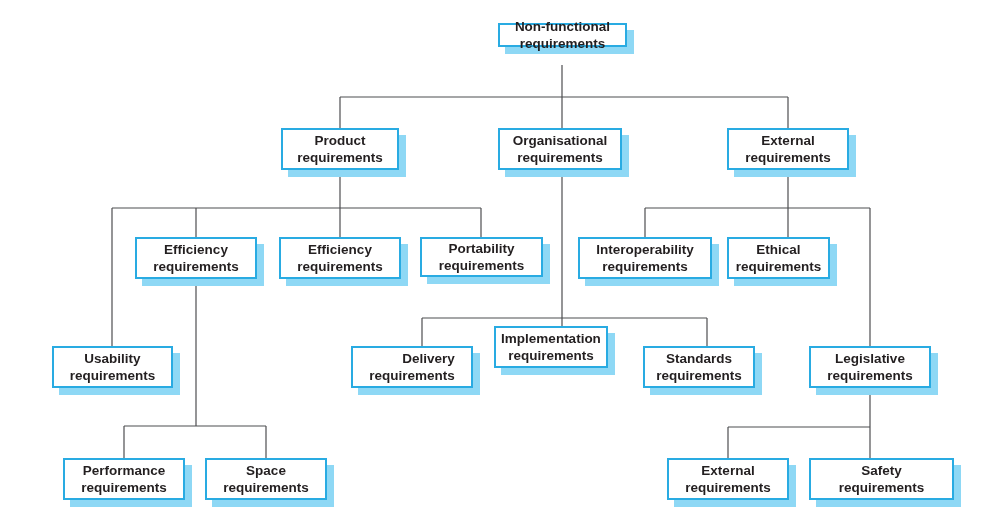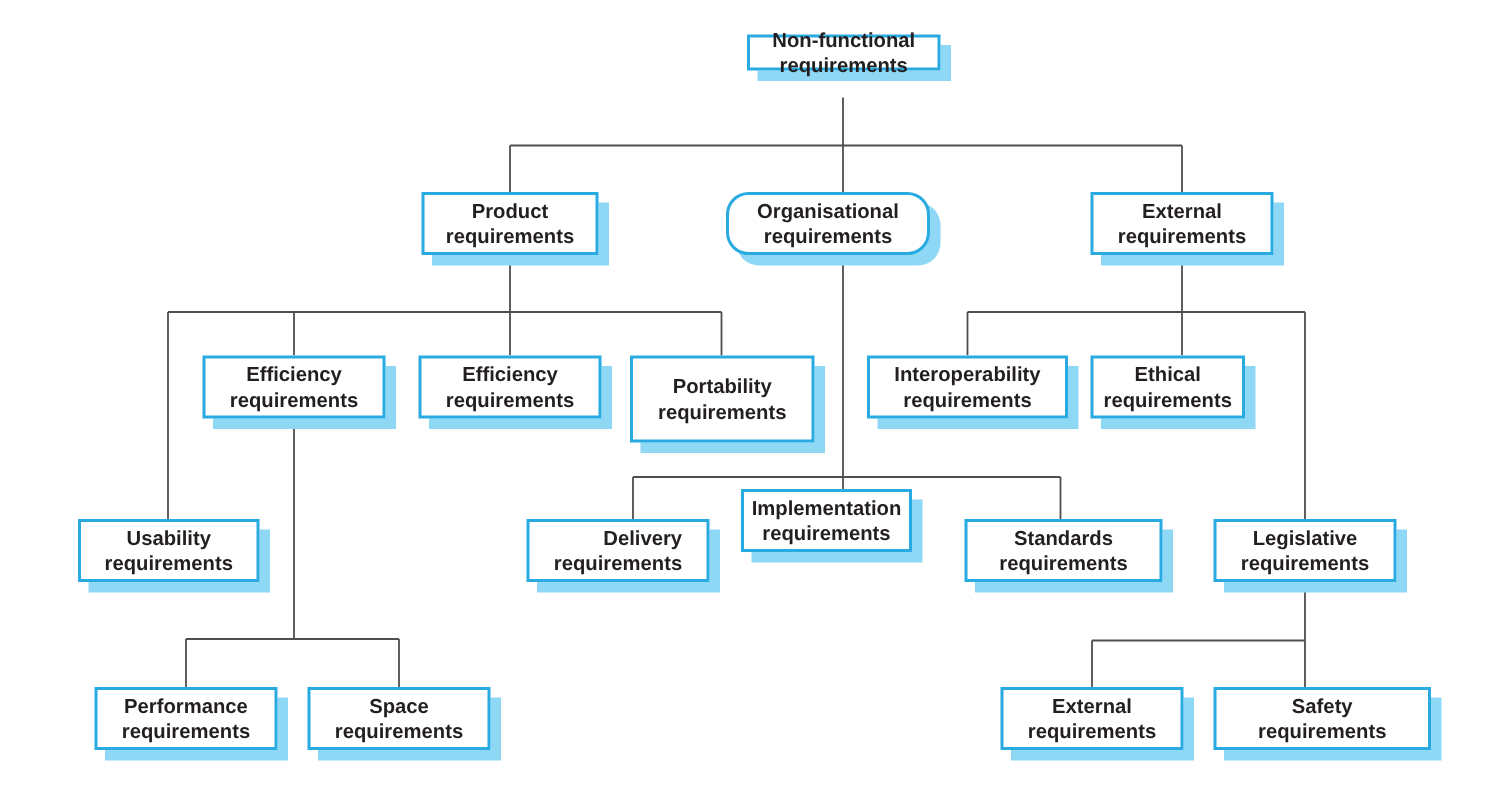--- a/index.html
+++ b/index.html
@@ -68,41 +68,41 @@
       <polyline points="645,208 645,237" fill="none" stroke="#4d4e50" stroke-width="1.2"></polyline>
       <polyline points="870,208 870,346" fill="none" stroke="#4d4e50" stroke-width="1.2"></polyline>
       <polyline points="870,388 870,458" fill="none" stroke="#4d4e50" stroke-width="1.2"></polyline>
       <polyline points="728,427 870,427" fill="none" stroke="#4d4e50" stroke-width="1.2"></polyline>
       <polyline points="728,427 728,458" fill="none" stroke="#4d4e50" stroke-width="1.2"></polyline>
     </svg>
 <div class="node" style="left: 498px; top: 23px; width: 129px; height: 24px;">Non-functional
 requirements</div>
     <div class="node" style="left: 281px; top: 128px; width: 118px; height: 42px;">Product
 requirements</div>
-    <div class="node" style="left: 484px; top: 128px; width: 136px; height: 42px; border-radius: 15px;">Organisational
+    <div class="node" style="left: 498px; top: 128px; width: 124px; height: 42px;">Organisational
 requirements</div>
     <div class="node" style="left: 727px; top: 128px; width: 122px; height: 42px;">External
 requirements</div>
     <div class="node" style="left: 135px; top: 237px; width: 122px; height: 42px;">Efficiency
 requirements</div>
     <div class="node" style="left: 279px; top: 237px; width: 122px; height: 42px;">Efficiency
 requirements</div>
-    <div class="node" style="left: 420px; top: 237px; width: 123px; height: 58px;">Portability
+    <div class="node" style="left: 420px; top: 237px; width: 123px; height: 40px;">Portability
 requirements</div>
     <div class="node" style="left: 578px; top: 237px; width: 134px; height: 42px;">Interoperability
 requirements</div>
     <div class="node" style="left: 727px; top: 237px; width: 103px; height: 42px;">Ethical
 requirements</div>
     <div class="node" style="left: 52px; top: 346px; width: 121px; height: 42px;">Usability
 requirements</div>
     <div class="node" style="left: 351px; top: 346px; width: 122px; height: 42px; text-align: right;">Delivery
 requirements</div>
     <div class="node" style="left: 494px; top: 326px; width: 114px; height: 42px;">Implementation
 requirements</div>
-    <div class="node" style="left: 643px; top: 346px; width: 132px; height: 42px;">Standards
+    <div class="node" style="left: 643px; top: 346px; width: 112px; height: 42px;">Standards
 requirements</div>
     <div class="node" style="left: 809px; top: 346px; width: 122px; height: 42px;">Legislative
 requirements</div>
     <div class="node" style="left: 63px; top: 458px; width: 122px; height: 42px;">Performance
 requirements</div>
     <div class="node" style="left: 205px; top: 458px; width: 122px; height: 42px;">Space
 requirements</div>
     <div class="node" style="left: 667px; top: 458px; width: 122px; height: 42px;">External
 requirements</div>
     <div class="node" style="left: 809px; top: 458px; width: 145px; height: 42px;">Safety

